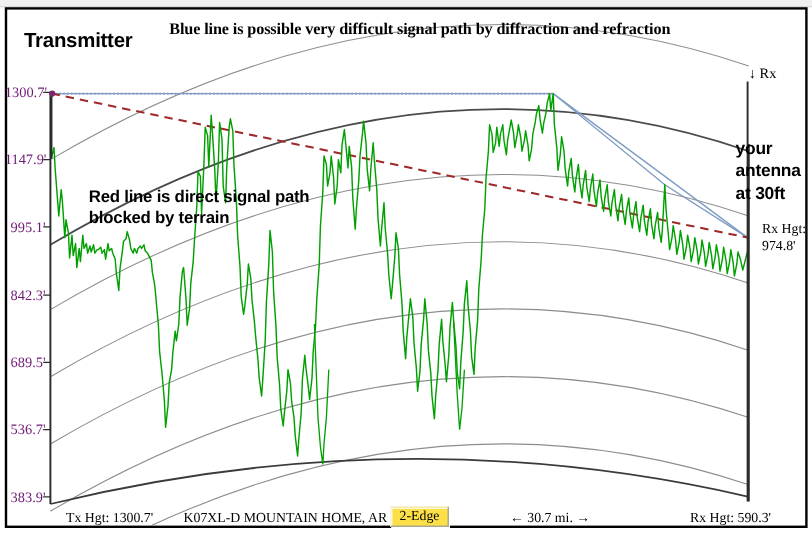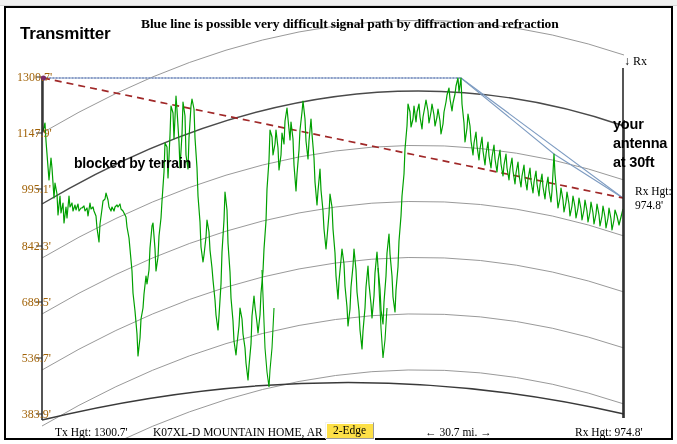--- a/index.html
+++ b/index.html
@@ -19,21 +19,21 @@
 
   #title-transmitter{left:14px;top:16px;font-family:"Liberation Sans",sans-serif;font-weight:bold;font-size:17px;letter-spacing:-0.2px;}
   #title-blue{left:135px;top:8px;font-family:Liberation Serif, serif;font-weight:bold;font-size:13.5px;letter-spacing:-0.1px;}
 
   #note-red{left:68px;top:146px;font-family:"Liberation Sans",sans-serif;font-weight:bold;font-size:14px;line-height:18px;letter-spacing:-0.2px;}
 
   #rx-arrow{left:618px;top:46px;font-family:"Liberation Serif",serif;font-size:12px;}
   #your-antenna{left:607px;top:107px;font-family:"Liberation Sans",sans-serif;font-weight:bold;font-size:14.5px;line-height:19px;letter-spacing:-0.2px;}
   #rx-hgt-note{left:629px;top:176px;font-family:Liberation Serif, serif;font-size:11.5px;line-height:14px;}
 
-  .ylab{position:absolute;right:3px;font-family:"Liberation Serif",serif;font-size:12px;text-align:right;white-space:nowrap;color:#a16207;}
+  .ylab{position:absolute;right:16px;font-family:"Liberation Serif",serif;font-size:12px;text-align:right;white-space:nowrap;color:#701a75;}
   #yaxis-labels{position:absolute;left:0px;top:0;width:48px;height:444px;}
 
   .blab{position:absolute;font-family:"Liberation Serif",serif;font-size:11.5px;white-space:nowrap;color:#000;}
   #lbl-tx{left:49px;top:418px;}
   #lbl-site{left:147px;top:418px;text-align:right;}
   #lbl-dist{left:419px;top:418px;}
   #lbl-rx{left:569px;top:418px;}
 
   #edge-box{position:absolute;left:319px;top:414px;padding:1px 7px 2px 7px;
             font-family:"Liberation Serif",serif;font-size:11.5px;color:#000;
@@ -124,20 +124,21 @@
       <div class="ylab" style="top:287px;width:34px;">689.5'</div>
       <div class="ylab" style="top:343px;width:34px;">536.7'</div>
       <div class="ylab" style="top:399px;width:34px;">383.9'</div>
     </div>
 
     <div class="txt" id="title-transmitter">Transmitter</div>
 
     <div class="txt" id="title-blue">Blue line is possible very difficult signal path by diffraction and refraction</div>
 
     <div class="txt" id="note-red">
+      <div>Red line is direct signal path</div>
       <div>blocked by terrain</div>
     </div>
 
     <div class="txt" id="rx-arrow">↓ Rx</div>
 
     <div class="txt" id="your-antenna">
       <div>your</div>
       <div>antenna</div>
       <div>at 30ft</div>
     </div>
@@ -148,16 +149,16 @@
     </div>
 
     <div class="blab" id="lbl-tx">Tx Hgt: 1300.7'</div>
 
     <div class="blab" id="lbl-site">K07XL-D MOUNTAIN HOME, AR</div>
 
     <div id="edge-box">2-Edge</div>
 
     <div class="blab" id="lbl-dist">← 30.7 mi. →</div>
 
-    <div class="blab" id="lbl-rx">Rx Hgt: 974.8'</div>
+    <div class="blab" id="lbl-rx">Rx Hgt: 590.3'</div>
 
   </div>
 </div>
 
 </body></html>

